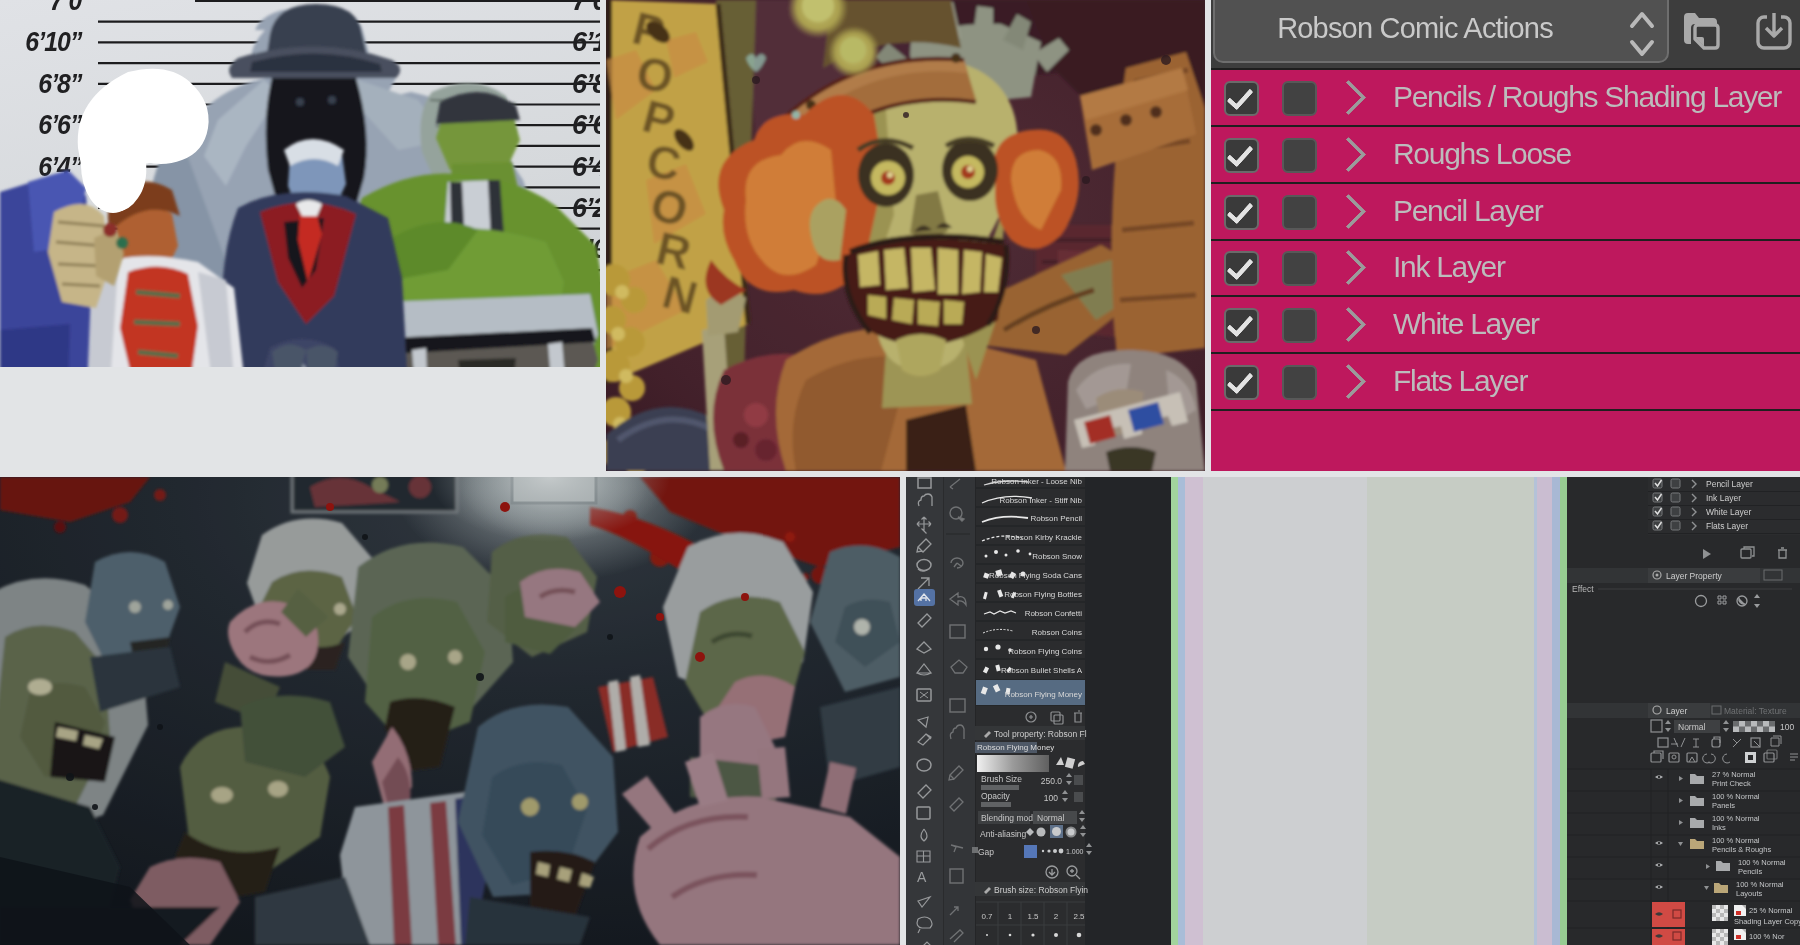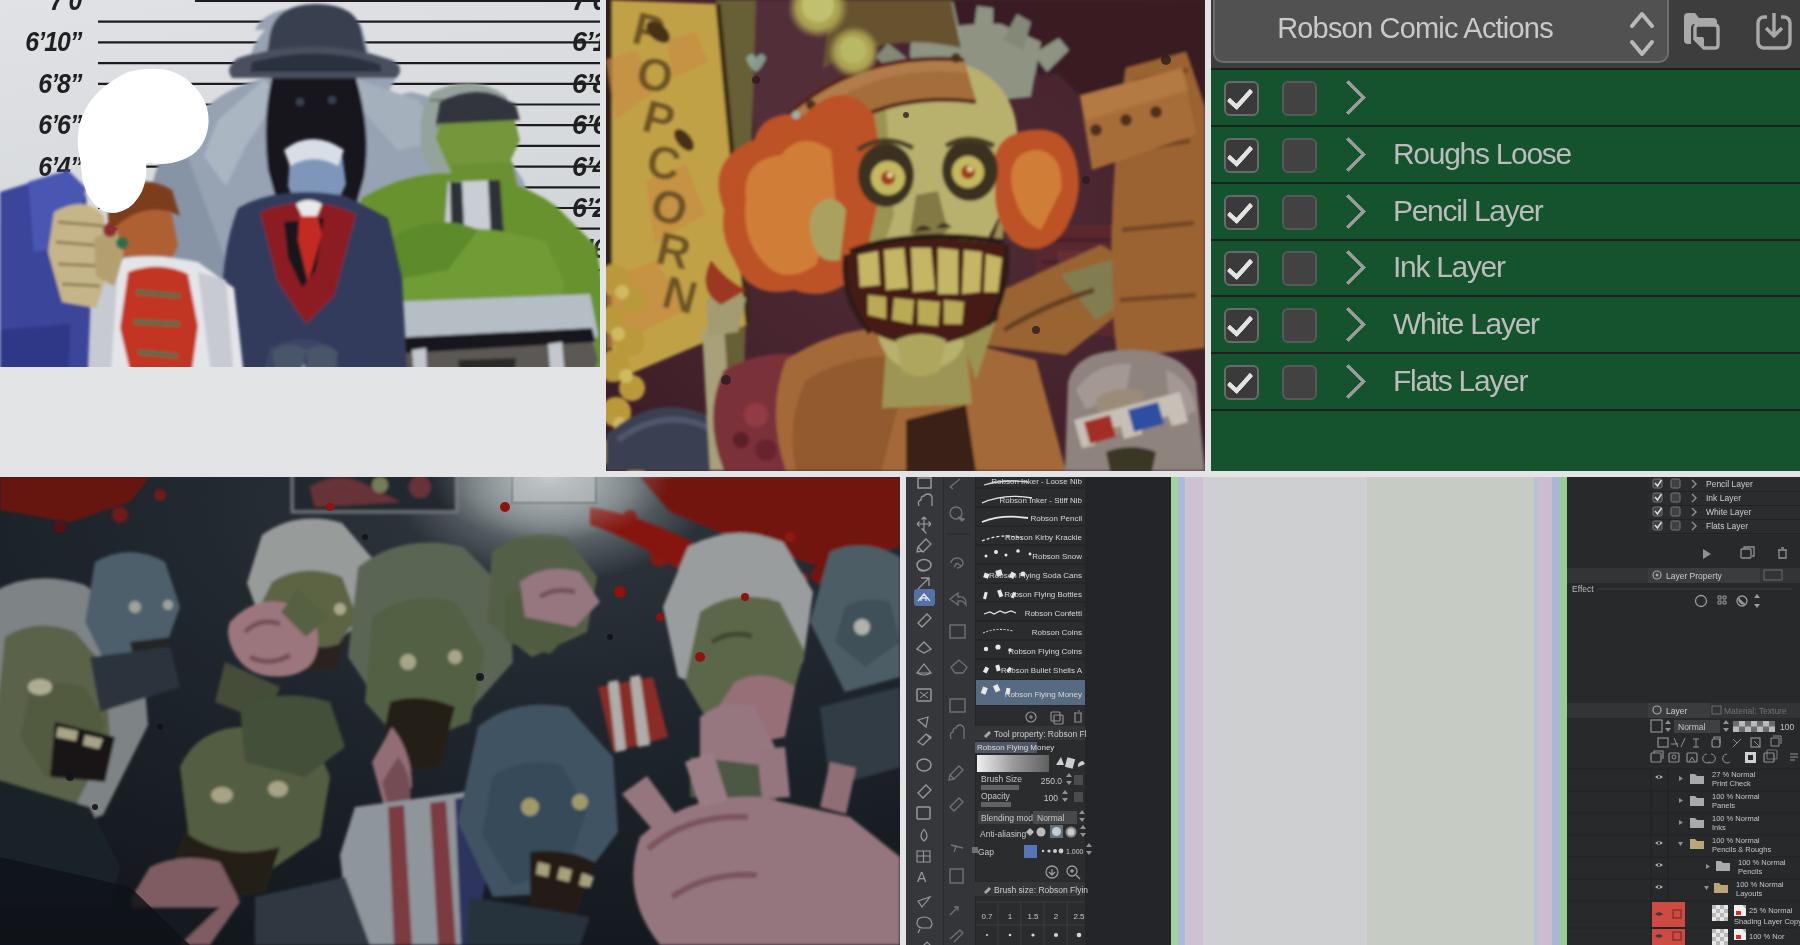--- a/index.html
+++ b/index.html
@@ -1,19 +1,19 @@
 <!DOCTYPE html>
 <html><head>
 <meta charset="utf-8">
 <style>
   html,body{margin:0;padding:0;width:1800px;height:945px;overflow:hidden;background:#e2e4e6;font-family:"Liberation Sans",sans-serif;}
   .cell{position:absolute;overflow:hidden;}
   #c1{left:0;top:0;width:600px;height:367px;background:#d9dbde;font-style:italic;}
   #c2{left:606px;top:0;width:599px;height:471px;background:#46242e;}
-  #c3{left:1211px;top:0;width:589px;height:471px;background:#14532d;}
+  #c3{left:1211px;top:0;width:589px;height:471px;background:#be185d;}
   #c4{left:0;top:477px;width:900px;height:468px;background:#262c33;}
   #c5{left:906px;top:477px;width:894px;height:468px;background:#26282a;}
 
   
   #c3 .titlebar{position:absolute;left:0;top:0;width:100%;height:68px;background:#3d3d3d;border-bottom:2px solid #1e1e1e;}
   #c3 .dropdown{position:absolute;left:2px;top:-10px;width:452px;height:69px;background:#515151;border:2px solid #6e6e6e;border-radius:10px;}
   #c3 .ddtext{position:absolute;left:0;right:52px;top:20px;text-align:center;font-size:29px;color:#c9c9c9;letter-spacing:-0.8px;}
   .rrow{position:absolute;left:0;width:100%;height:55px;border-bottom:2px solid #1f1f1f;}
   .rrow .cb1{position:absolute;left:13px;top:11px;width:31px;height:31px;border:2px solid #6a6a6a;border-radius:6px;background:#3a3a3a;}
   .rrow .cb2{position:absolute;left:71px;top:11px;width:31px;height:31px;border:2px solid #585858;border-radius:6px;background:#424242;}
@@ -362,20 +362,21 @@
     </svg>
     <svg style="position:absolute;left:544px;top:11px" width="38" height="40" viewBox="0 0 38 40">
       <path d="M12 6 h-3 a6 6 0 0 0 -6 6 v19 a6 6 0 0 0 6 6 h20 a6 6 0 0 0 6 -6 v-19 a6 6 0 0 0 -6 -6 h-3" fill="none" stroke="#a9a9a9" stroke-width="3.4"></path>
       <path d="M19 2 v22 M11 17 l8 8 8 -8" fill="none" stroke="#a9a9a9" stroke-width="3.4" stroke-linejoin="round"></path>
     </svg>
   </div>
   <div class="rrow" style="top:70px">
       <div class="cb1"></div>
       <div class="cb2"></div>
       <div class="chev"></div>
+      <div class="lbl">Pencils / Roughs Shading Layer</div>
     </div>
   <div class="rrow" style="top:127px">
       <div class="cb1"></div>
       <div class="cb2"></div>
       <div class="chev"></div>
       <div class="lbl">Roughs Loose</div>
     </div>
   <div class="rrow" style="top:184px">
       <div class="cb1"></div>
       <div class="cb2"></div>

